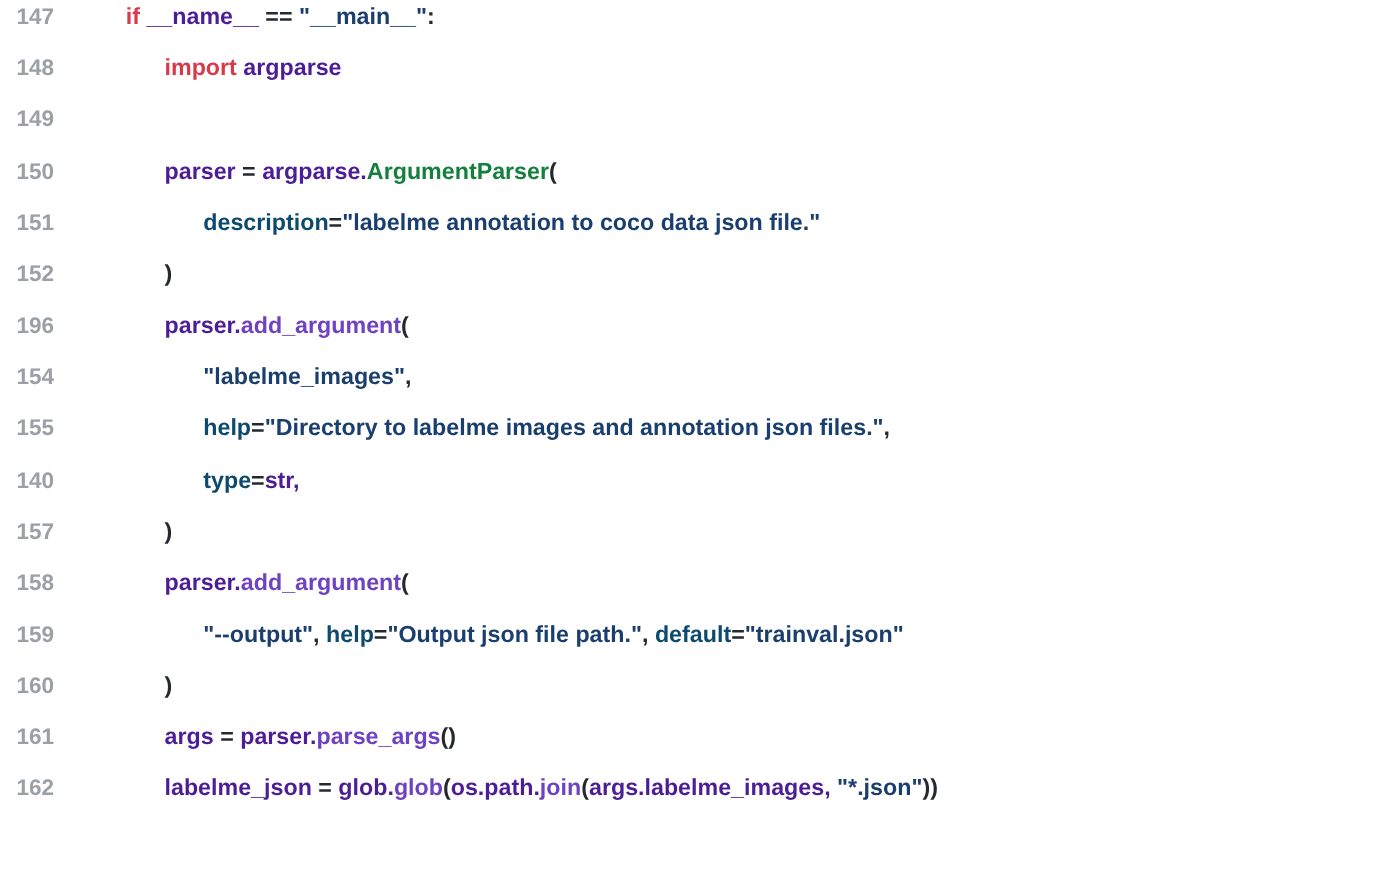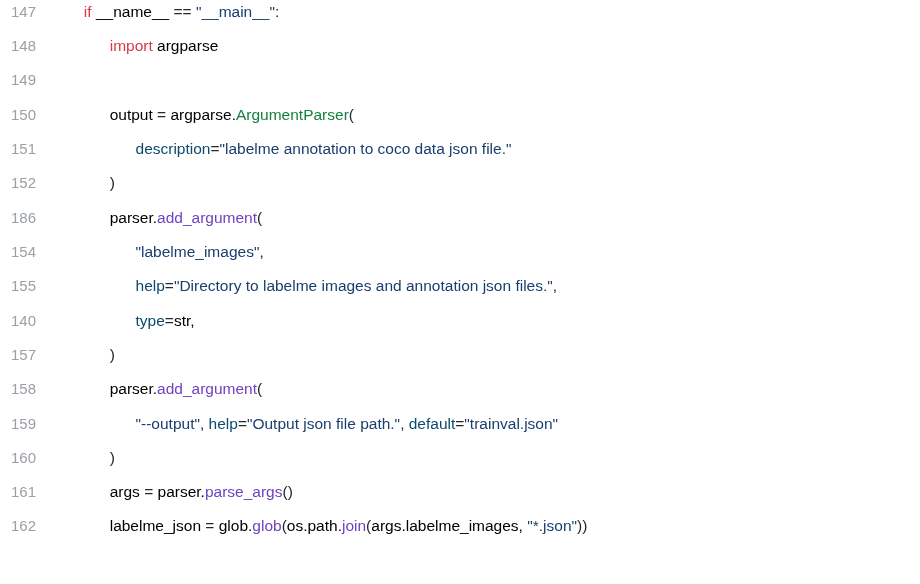--- a/index.html
+++ b/index.html
@@ -13,40 +13,41 @@
     width: 920px;
   }
   .code-container {
     display: flex;
     flex-direction: column;
   }
   .code-line {
     display: flex;
     align-items: baseline;
     height: 34.3px;
+    font-weight: bold;
   }
   .line-number {
     width: 58px;
     text-align: right;
     color: #9aa0a6;
     padding-right: 22px;
     user-select: none;
     font-size: 15px;
   }
   .code-content {
     white-space: pre;
     font-family: "Segoe UI", "Helvetica Neue", Arial, sans-serif;
   }
   .tok-keyword { color: #d73a49; }
   .tok-op { color: #24292e; }
   .tok-string { color: #1a3e6e; }
   .tok-func { color: #6f42c1; }
   .tok-class { color: #15803d; }
   .tok-param { color: #0c4a6e; }
-  .tok-plain { color: #000000; }
+  .tok-plain { color: #4c1d95; }
   .tok-punct { color: #24292e; }
 </style>
 </head>
 <body>
 
 <div class="code-container">
 
 <div class="code-line">
       <span class="line-number">147</span>
       <span class="code-content"><span>      </span><span class="tok-keyword">if</span><span class="tok-plain"> __name__ </span><span class="tok-op">==</span><span class="tok-plain"> </span><span class="tok-string">"__main__"</span><span class="tok-punct">:</span></span>
@@ -54,32 +55,32 @@
     <div class="code-line">
       <span class="line-number">148</span>
       <span class="code-content"><span>            </span><span class="tok-keyword">import</span><span class="tok-plain"> argparse</span></span>
     </div>
     <div class="code-line">
       <span class="line-number">149</span>
       <span class="code-content"></span>
     </div>
     <div class="code-line">
       <span class="line-number">150</span>
-      <span class="code-content"><span>            </span><span class="tok-plain">output </span><span class="tok-op">=</span><span class="tok-plain"> argparse.</span><span class="tok-class">ArgumentParser</span><span class="tok-punct">(</span></span>
+      <span class="code-content"><span>            </span><span class="tok-plain">parser </span><span class="tok-op">=</span><span class="tok-plain"> argparse.</span><span class="tok-class">ArgumentParser</span><span class="tok-punct">(</span></span>
     </div>
     <div class="code-line">
       <span class="line-number">151</span>
       <span class="code-content"><span>                  </span><span class="tok-param">description</span><span class="tok-op">=</span><span class="tok-string">"labelme annotation to coco data json file."</span></span>
     </div>
     <div class="code-line">
       <span class="line-number">152</span>
       <span class="code-content"><span>            </span><span class="tok-punct">)</span></span>
     </div>
     <div class="code-line">
-      <span class="line-number">186</span>
+      <span class="line-number">196</span>
       <span class="code-content"><span>            </span><span class="tok-plain">parser.</span><span class="tok-func">add_argument</span><span class="tok-punct">(</span></span>
     </div>
     <div class="code-line">
       <span class="line-number">154</span>
       <span class="code-content"><span>                  </span><span class="tok-string">"labelme_images"</span><span class="tok-punct">,</span></span>
     </div>
     <div class="code-line">
       <span class="line-number">155</span>
       <span class="code-content"><span>                  </span><span class="tok-param">help</span><span class="tok-op">=</span><span class="tok-string">"Directory to labelme images and annotation json files."</span><span class="tok-punct">,</span></span>
     </div>

